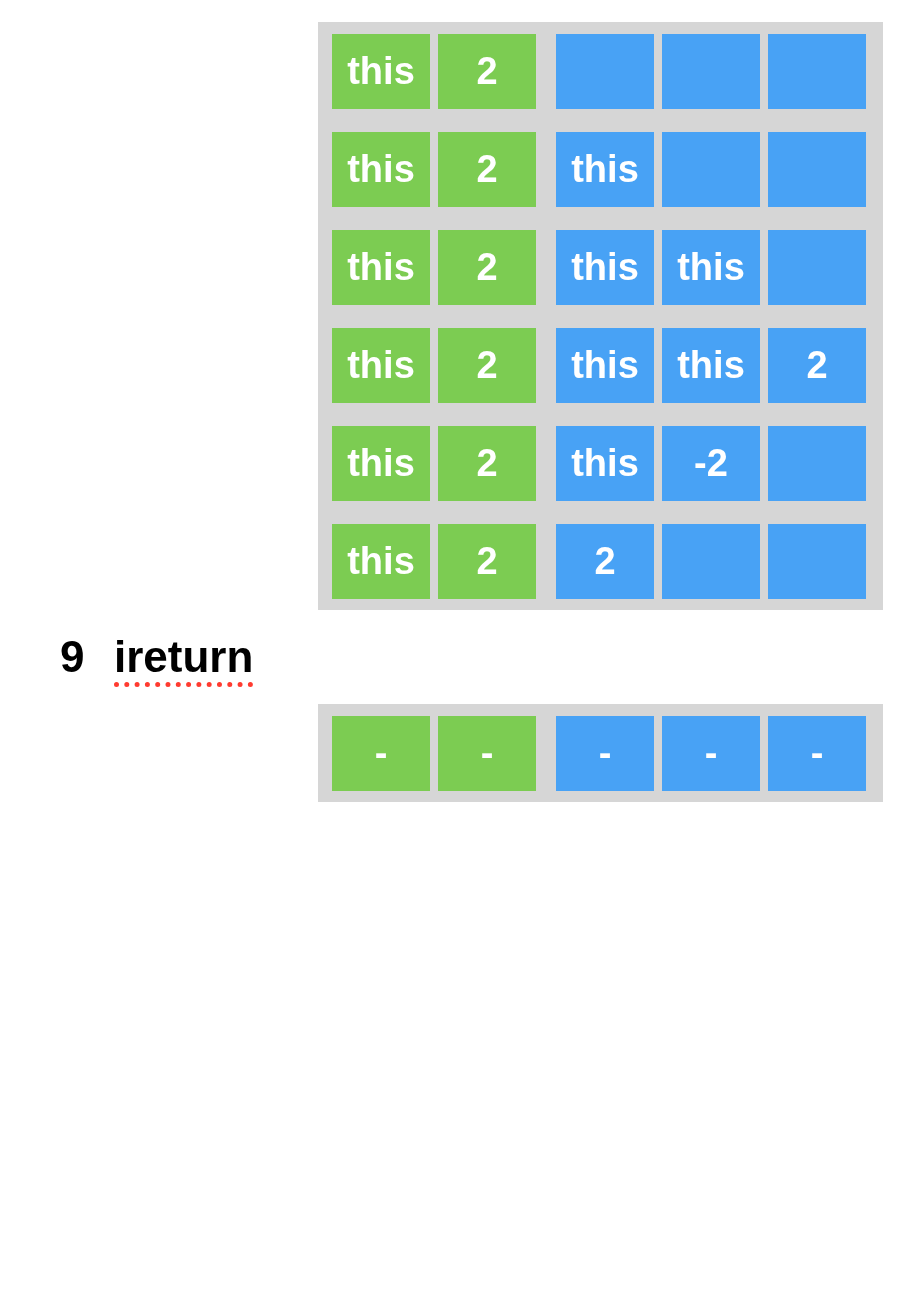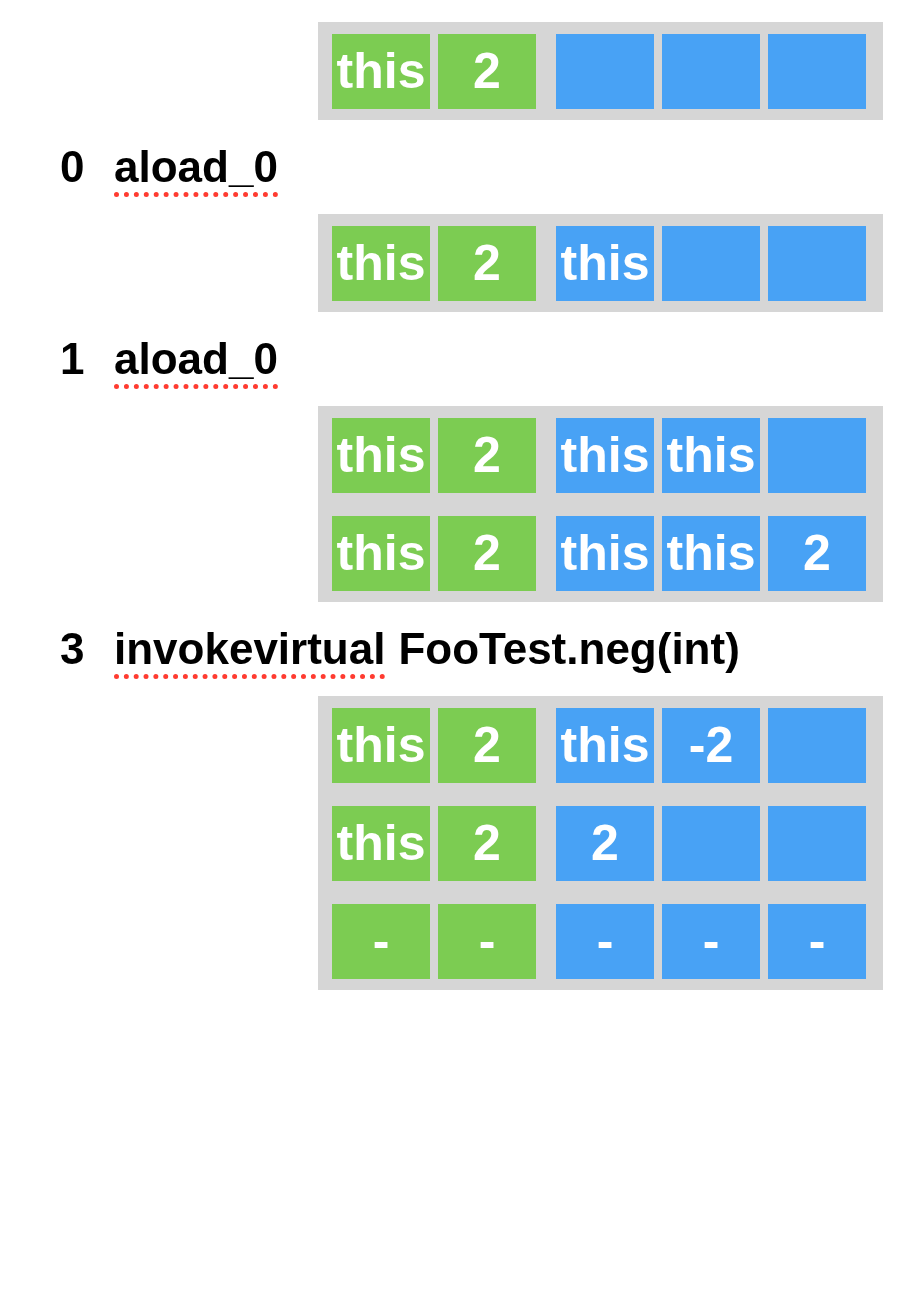--- a/index.html
+++ b/index.html
@@ -32,21 +32,21 @@
     gap: 8px;
   }
   .group.locals { margin-right: 20px; }
   .cell {
     width: 98px;
     height: 75px;
     display: flex;
     align-items: center;
     justify-content: center;
     color: var(--color-cell-text, #ffffff);
-    font-size: 50px;
+    font-size: 38px;
     font-weight: 700;
     line-height: 1;
   }
   .cell-local { background: var(--color-local-cell, #7ccc52); }
   .cell-stack { background: var(--color-stack-cell, #48a2f5); }
   .instr {
     margin: 23px 0 23px 60px;
     height: 48px;
     line-height: 48px;
     font-size: 44px;
@@ -75,39 +75,33 @@
       <div class="cell cell-local">this</div>
       <div class="cell cell-local">2</div>
     </div>
     <div class="group stack">
       <div class="cell cell-stack"></div>
       <div class="cell cell-stack"></div>
       <div class="cell cell-stack"></div>
     </div>
   </div>
 
-  <div class="instr">
-    <span class="offset">0</span><span class="mnemonic">aload_0</span>
-  </div>
 
   <div class="frame">
     <div class="group locals">
       <div class="cell cell-local">this</div>
       <div class="cell cell-local">2</div>
     </div>
     <div class="group stack">
       <div class="cell cell-stack">this</div>
       <div class="cell cell-stack"></div>
       <div class="cell cell-stack"></div>
     </div>
   </div>
 
-  <div class="instr">
-    <span class="offset">1</span><span class="mnemonic">aload_0</span>
-  </div>
 
   <div class="frame">
     <div class="group locals">
       <div class="cell cell-local">this</div>
       <div class="cell cell-local">2</div>
     </div>
     <div class="group stack">
       <div class="cell cell-stack">this</div>
       <div class="cell cell-stack">this</div>
       <div class="cell cell-stack"></div>
@@ -120,23 +114,20 @@
       <div class="cell cell-local">this</div>
       <div class="cell cell-local">2</div>
     </div>
     <div class="group stack">
       <div class="cell cell-stack">this</div>
       <div class="cell cell-stack">this</div>
       <div class="cell cell-stack">2</div>
     </div>
   </div>
 
-  <div class="instr">
-    <span class="offset">3</span><span class="mnemonic">invokevirtual</span><span class="operand">FooTest.neg(int)</span>
-  </div>
 
   <div class="frame">
     <div class="group locals">
       <div class="cell cell-local">this</div>
       <div class="cell cell-local">2</div>
     </div>
     <div class="group stack">
       <div class="cell cell-stack">this</div>
       <div class="cell cell-stack">-2</div>
       <div class="cell cell-stack"></div>
@@ -149,20 +140,23 @@
       <div class="cell cell-local">this</div>
       <div class="cell cell-local">2</div>
     </div>
     <div class="group stack">
       <div class="cell cell-stack">2</div>
       <div class="cell cell-stack"></div>
       <div class="cell cell-stack"></div>
     </div>
   </div>
 
+  <div class="instr">
+    <span class="offset">9</span><span class="mnemonic">ireturn</span>
+  </div>
 
   <div class="frame">
     <div class="group locals">
       <div class="cell cell-local">-</div>
       <div class="cell cell-local">-</div>
     </div>
     <div class="group stack">
       <div class="cell cell-stack">-</div>
       <div class="cell cell-stack">-</div>
       <div class="cell cell-stack">-</div>

